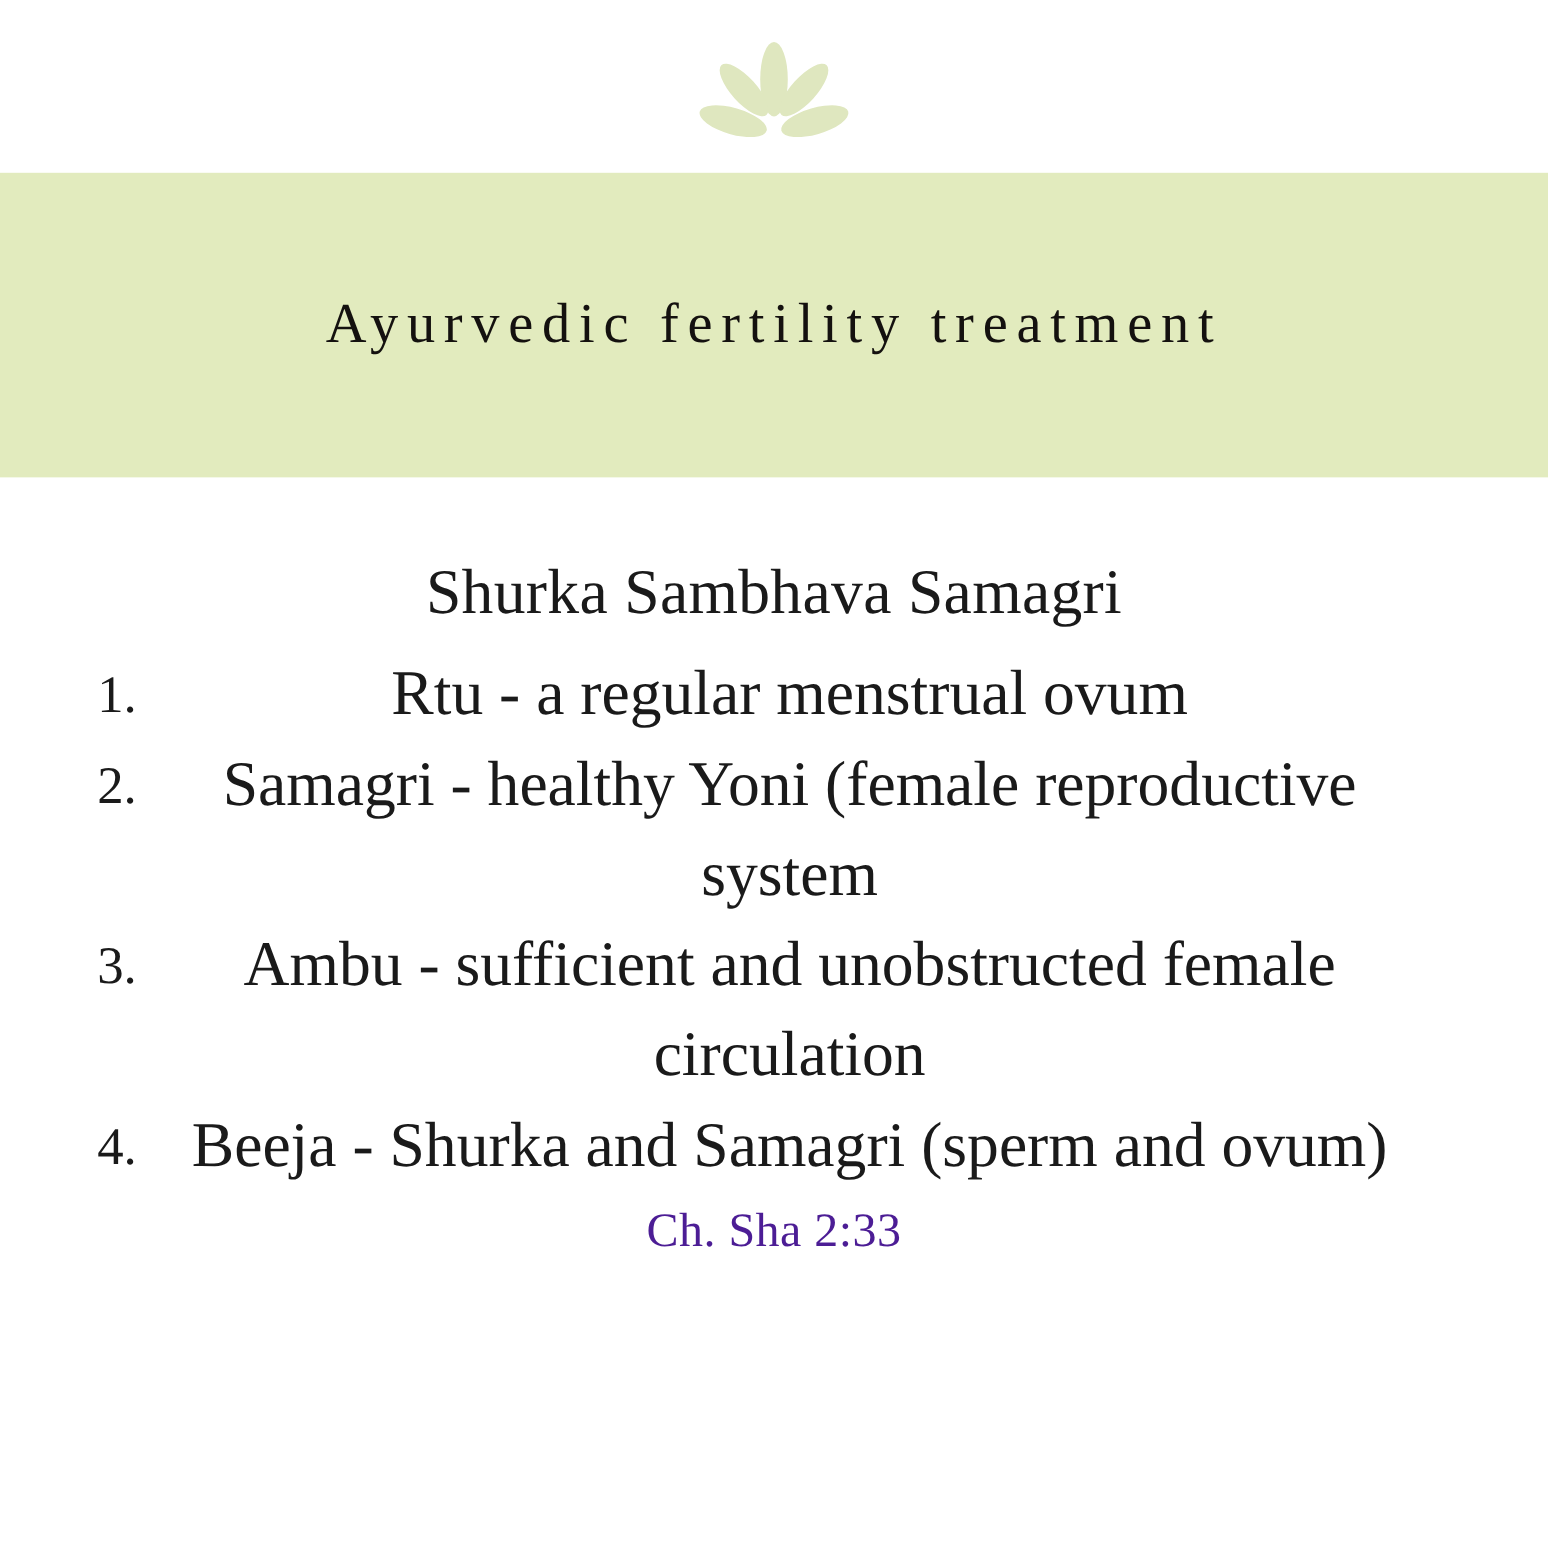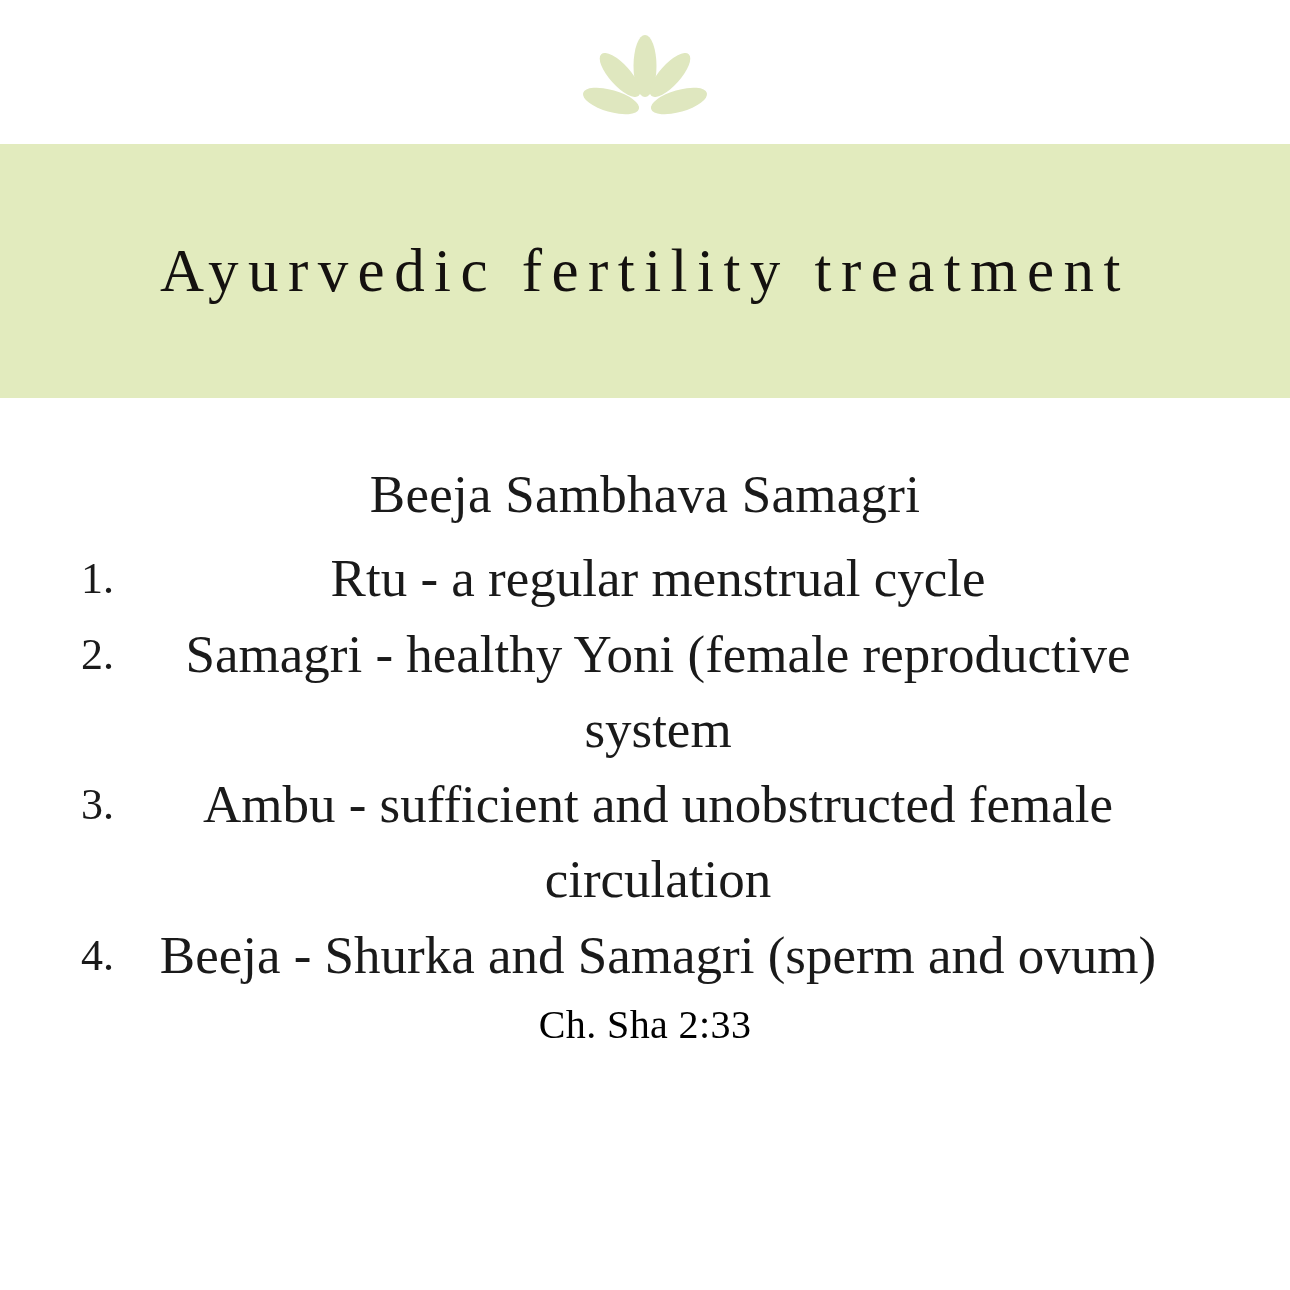--- a/index.html
+++ b/index.html
@@ -48,21 +48,21 @@
     height: 254px;
     flex: 0 0 auto;
     display: flex;
     align-items: center;
     justify-content: center;
     box-sizing: border-box;
     padding: 0 60px;
   }
   .poster-title {
     font-family: "Liberation Serif", "DejaVu Serif", serif;
-    font-size: 61px;
+    font-size: 47px;
     font-weight: 400;
     letter-spacing: 0.155em;
     color: #14110f;
     text-align: left;
     line-height: 1.1;
     white-space: nowrap;
     margin: 0;
   }
 
   
@@ -115,21 +115,21 @@
   .factor-text {
     flex: 1 1 auto;
     text-align: center;
     padding-right: 52px;
   }
 
   .citation {
     margin-top: 6px;
     font-size: 40px;
     line-height: 1.3;
-    color: #000000;
+    color: #4c1d95;
     text-align: center;
     letter-spacing: 0.01em;
   }
 
   .spacer-bottom {
     flex: 1 1 auto;
   }
 </style>
 </head>
 <body>
@@ -155,27 +155,27 @@
     </span>
   </div>
 
   <div class="title-band">
     <h1 class="poster-title">Ayurvedic fertility treatment</h1>
   </div>
 
   <div class="body-area">
 
     <div class="heading-block">
-      <div class="heading-line">Beeja Sambhava Samagri</div>
+      <div class="heading-line">Shurka Sambhava Samagri</div>
     </div>
 
     <ol class="factor-list">
       <li class="factor-item">
         <span class="factor-number">1.</span>
-        <span class="factor-text">Rtu - a regular menstrual cycle</span>
+        <span class="factor-text">Rtu - a regular menstrual ovum</span>
       </li>
       <li class="factor-item">
         <span class="factor-number">2.</span>
         <span class="factor-text">Samagri - healthy Yoni (female reproductive system</span>
       </li>
       <li class="factor-item">
         <span class="factor-number">3.</span>
         <span class="factor-text">Ambu - sufficient and unobstructed female circulation</span>
       </li>
       <li class="factor-item">

